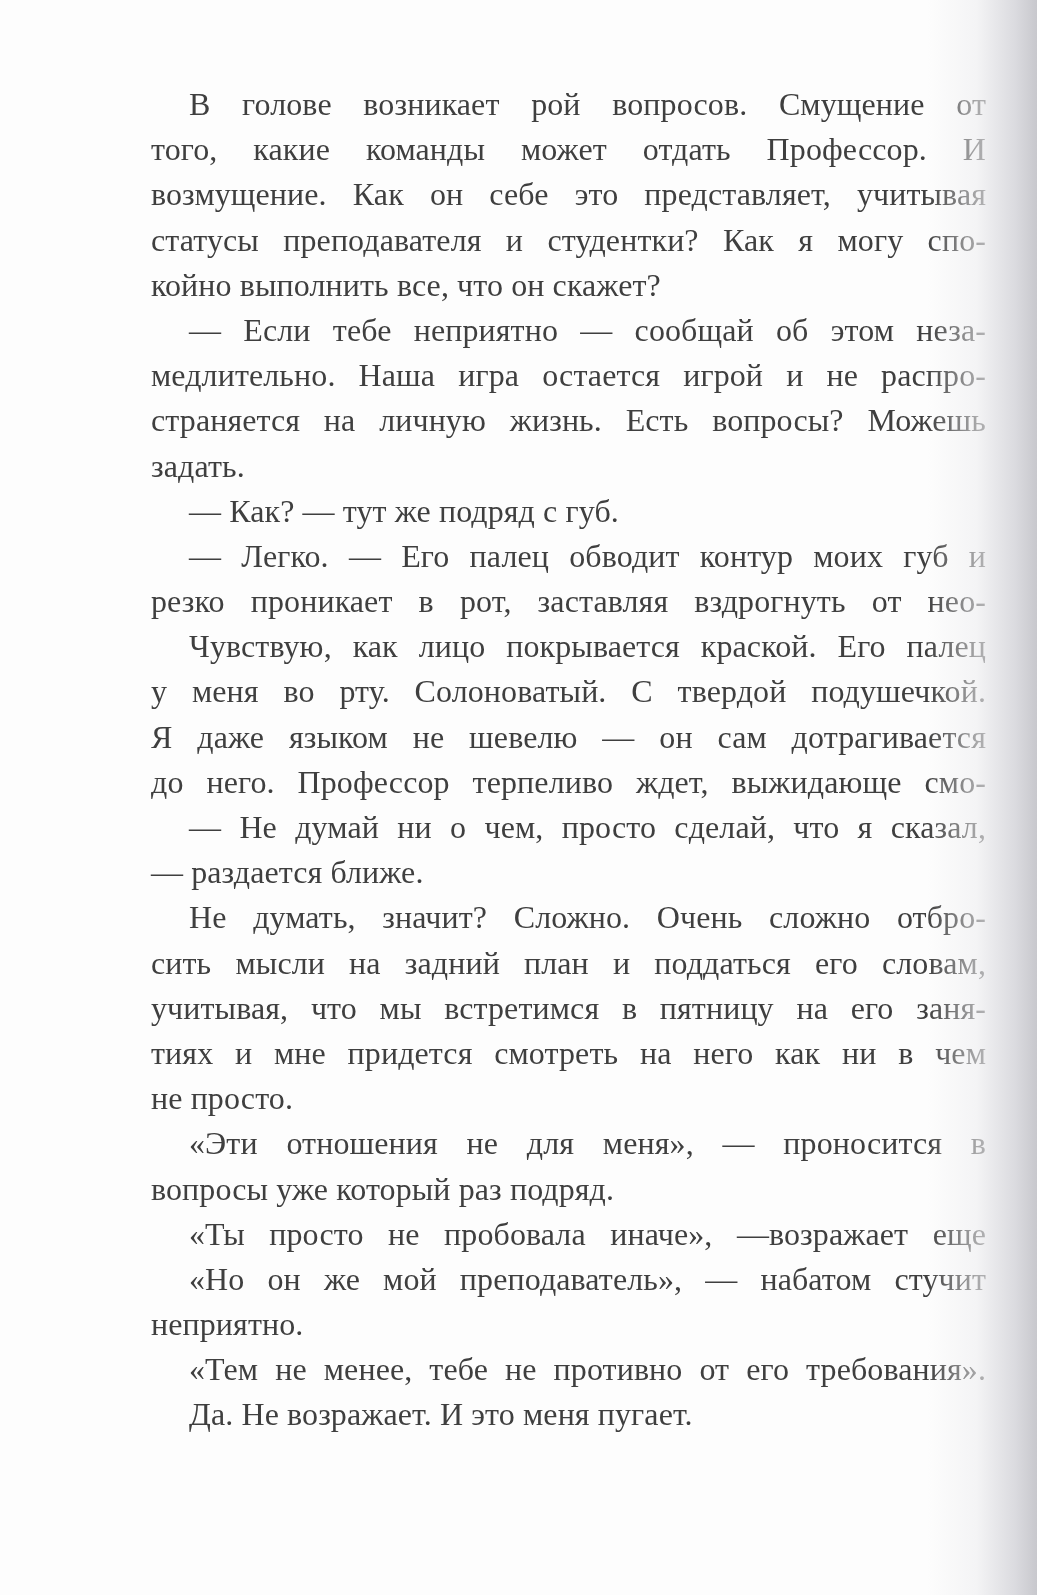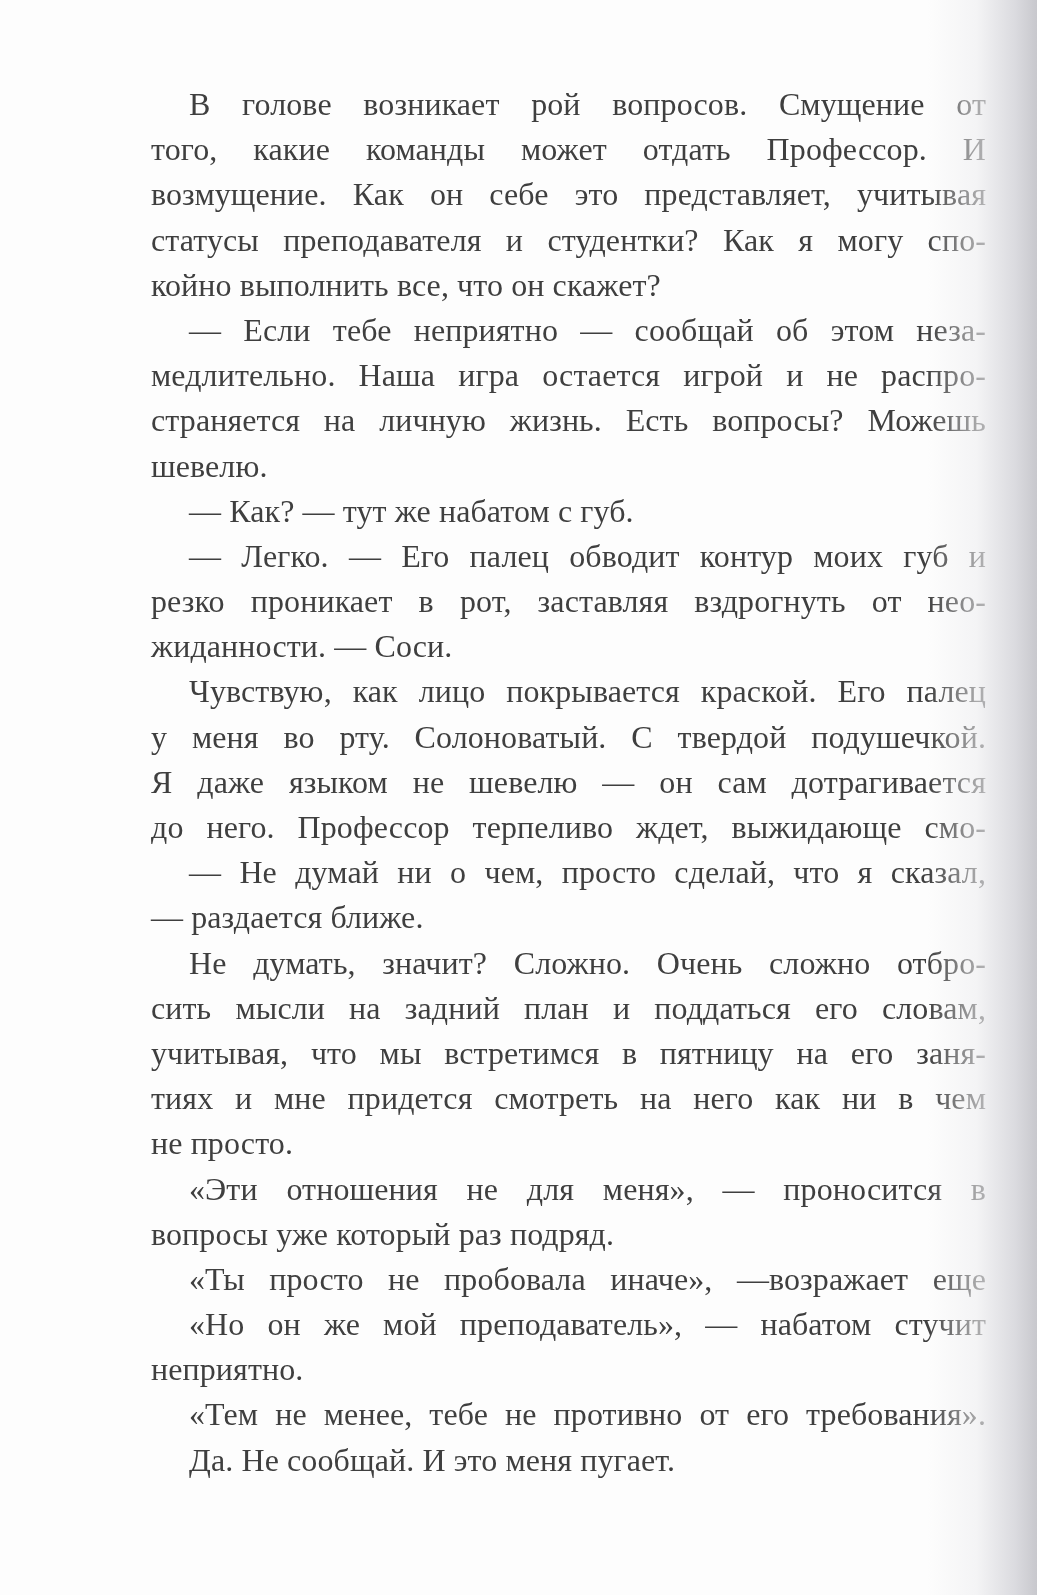--- a/index.html
+++ b/index.html
@@ -61,31 +61,30 @@
       <div class="line">того, какие команды может отдать Профессор. И</div>
       <div class="line">возмущение. Как он себе это представляет, учитывая</div>
       <div class="line">статусы преподавателя и студентки? Как я могу спо-</div>
       <div class="line last">койно выполнить все, что он скажет?</div>
     </div>
 
     <div class="paragraph">
       <div class="line indent">— Если тебе неприятно — сообщай об этом неза-</div>
       <div class="line">медлительно. Наша игра остается игрой и не распро-</div>
       <div class="line">страняется на личную жизнь. Есть вопросы? Можешь</div>
-      <div class="line last">шевелю.</div>
+      <div class="line last">задать.</div>
     </div>
 
     <div class="paragraph">
-      <div class="line indent last">— Как? — тут же набатом с губ.</div>
+      <div class="line indent last">— Как? — тут же подряд с губ.</div>
     </div>
 
     <div class="paragraph">
       <div class="line indent">— Легко. — Его палец обводит контур моих губ и</div>
       <div class="line">резко проникает в рот, заставляя вздрогнуть от нео-</div>
-      <div class="line last">жиданности. — Соси.</div>
     </div>
 
     <div class="paragraph">
       <div class="line indent">Чувствую, как лицо покрывается краской. Его палец</div>
       <div class="line">у меня во рту. Солоноватый. С твердой подушечкой.</div>
       <div class="line">Я даже языком не шевелю — он сам дотрагивается</div>
       <div class="line">до него. Профессор терпеливо ждет, выжидающе смо-</div>
     </div>
 
     <div class="paragraph">
@@ -113,18 +112,18 @@
     <div class="paragraph">
       <div class="line indent">«Но он же мой преподаватель», — набатом стучит</div>
       <div class="line last">неприятно.</div>
     </div>
 
     <div class="paragraph">
       <div class="line indent">«Тем не менее, тебе не противно от его требования».</div>
     </div>
 
     <div class="paragraph">
-      <div class="line indent last">Да. Не сообщай. И это меня пугает.</div>
+      <div class="line indent last">Да. Не возражает. И это меня пугает.</div>
     </div>
 
   </div>
   <div class="spine-shadow"></div>
 </div>
 
 </body></html>

